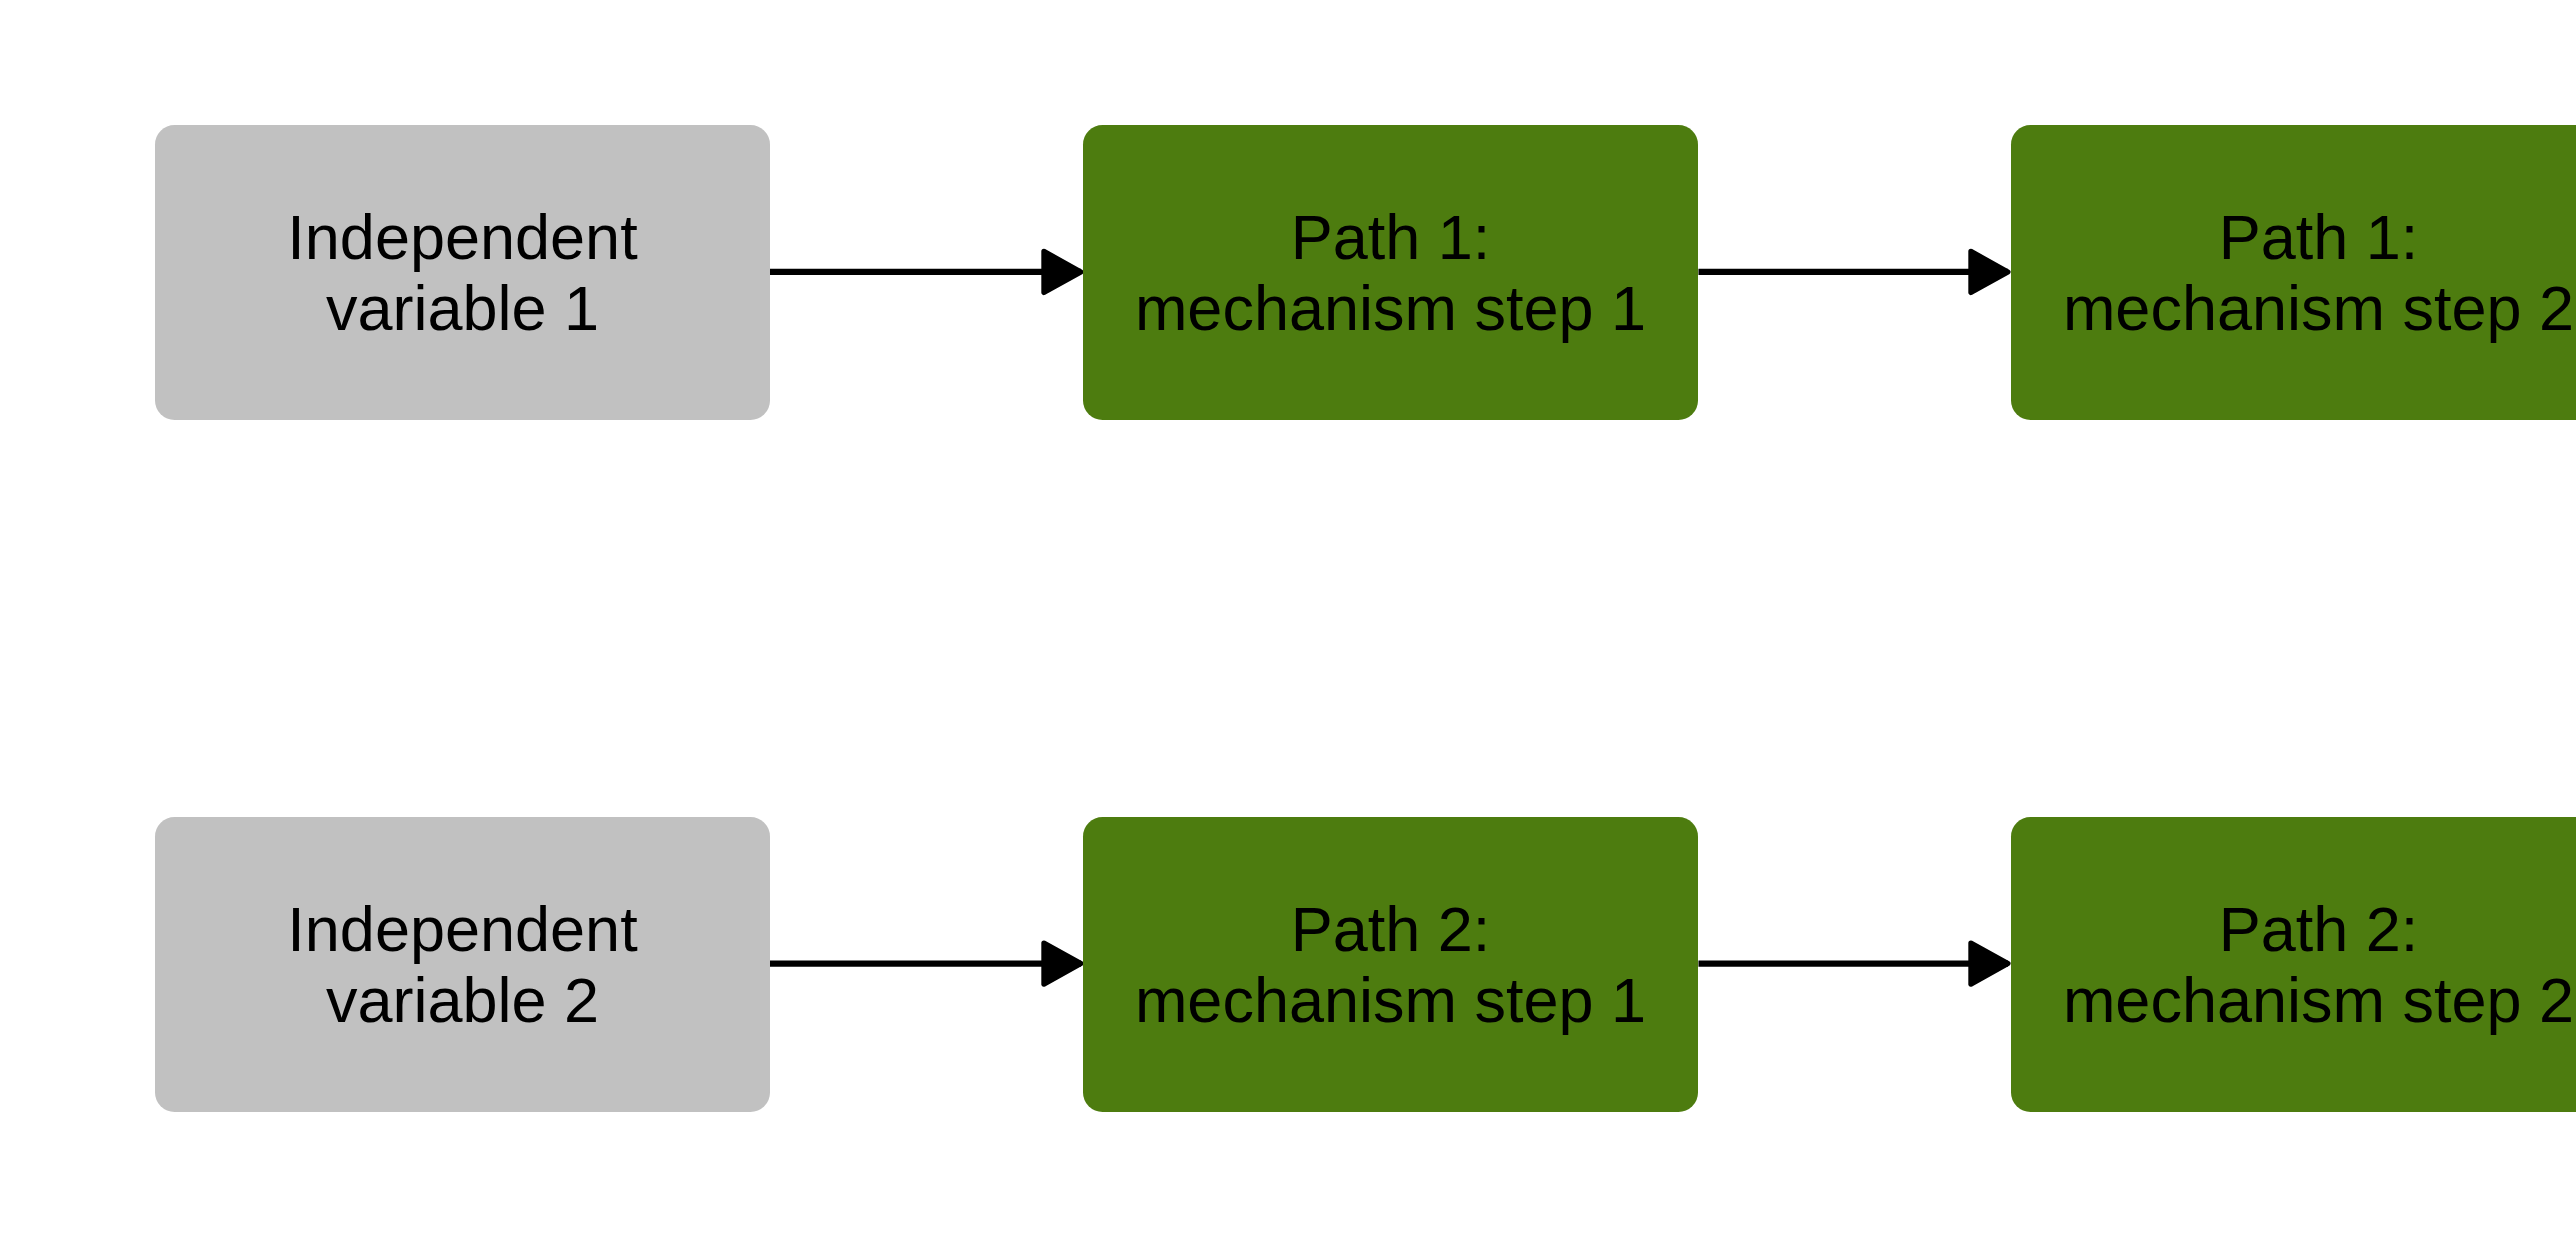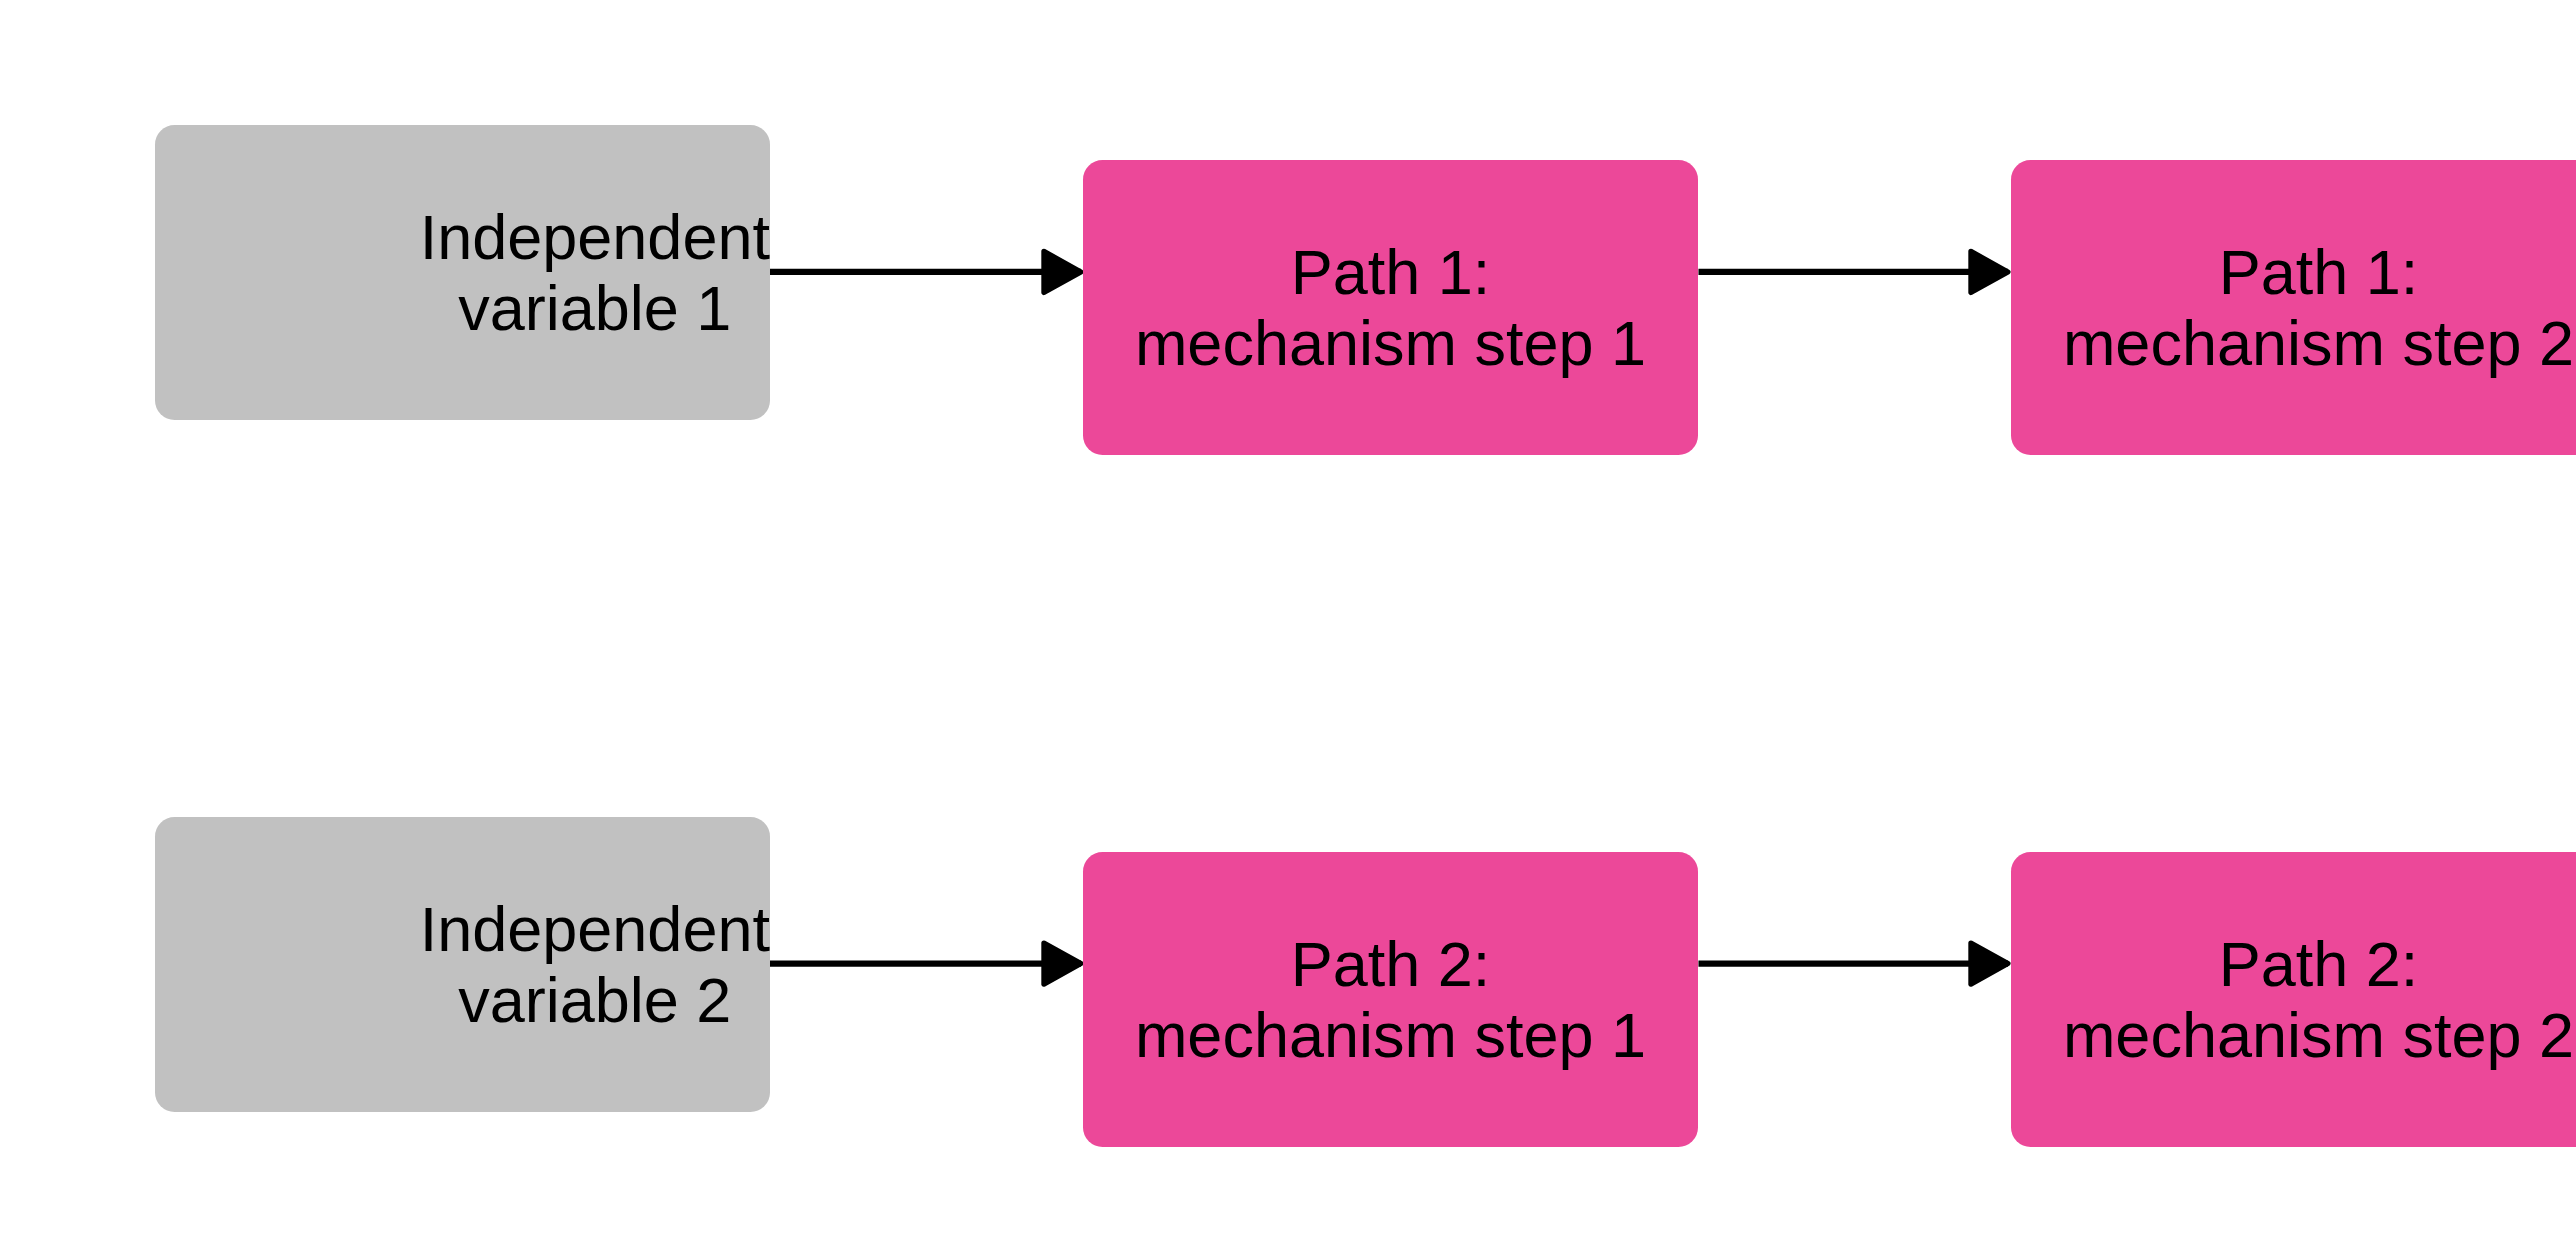--- a/index.html
+++ b/index.html
@@ -29,22 +29,22 @@
     align-items: center;
     justify-content: center;
     text-align: center;
     color: #000000;
     font-size: 63px;
     line-height: 1.12;
   }
   .node .label {
     white-space: pre-line;
   }
-  .node.primary   { background: #c1c1c1; justify-content: flex-end; }
-  .node.secondary { background: #ec4899; margin-top: 35px; }
+  .node.primary   { background: #c1c1c1; }
+  .node.secondary { background: #4d7c0f; }
 
   
   #node-iv1  { left: 155px;  top: 125px;  width: 615px; height: 295px; }
   #node-p1s1 { left: 1083px; top: 125px;  width: 615px; height: 295px; }
   #node-p1s2 { left: 2011px; top: 125px;  width: 615px; height: 295px; }
   #node-iv2  { left: 155px;  top: 817px; width: 615px; height: 295px; }
   #node-p2s1 { left: 1083px; top: 817px; width: 615px; height: 295px; }
   #node-p2s2 { left: 2011px; top: 817px; width: 615px; height: 295px; }
 
   .edge {

